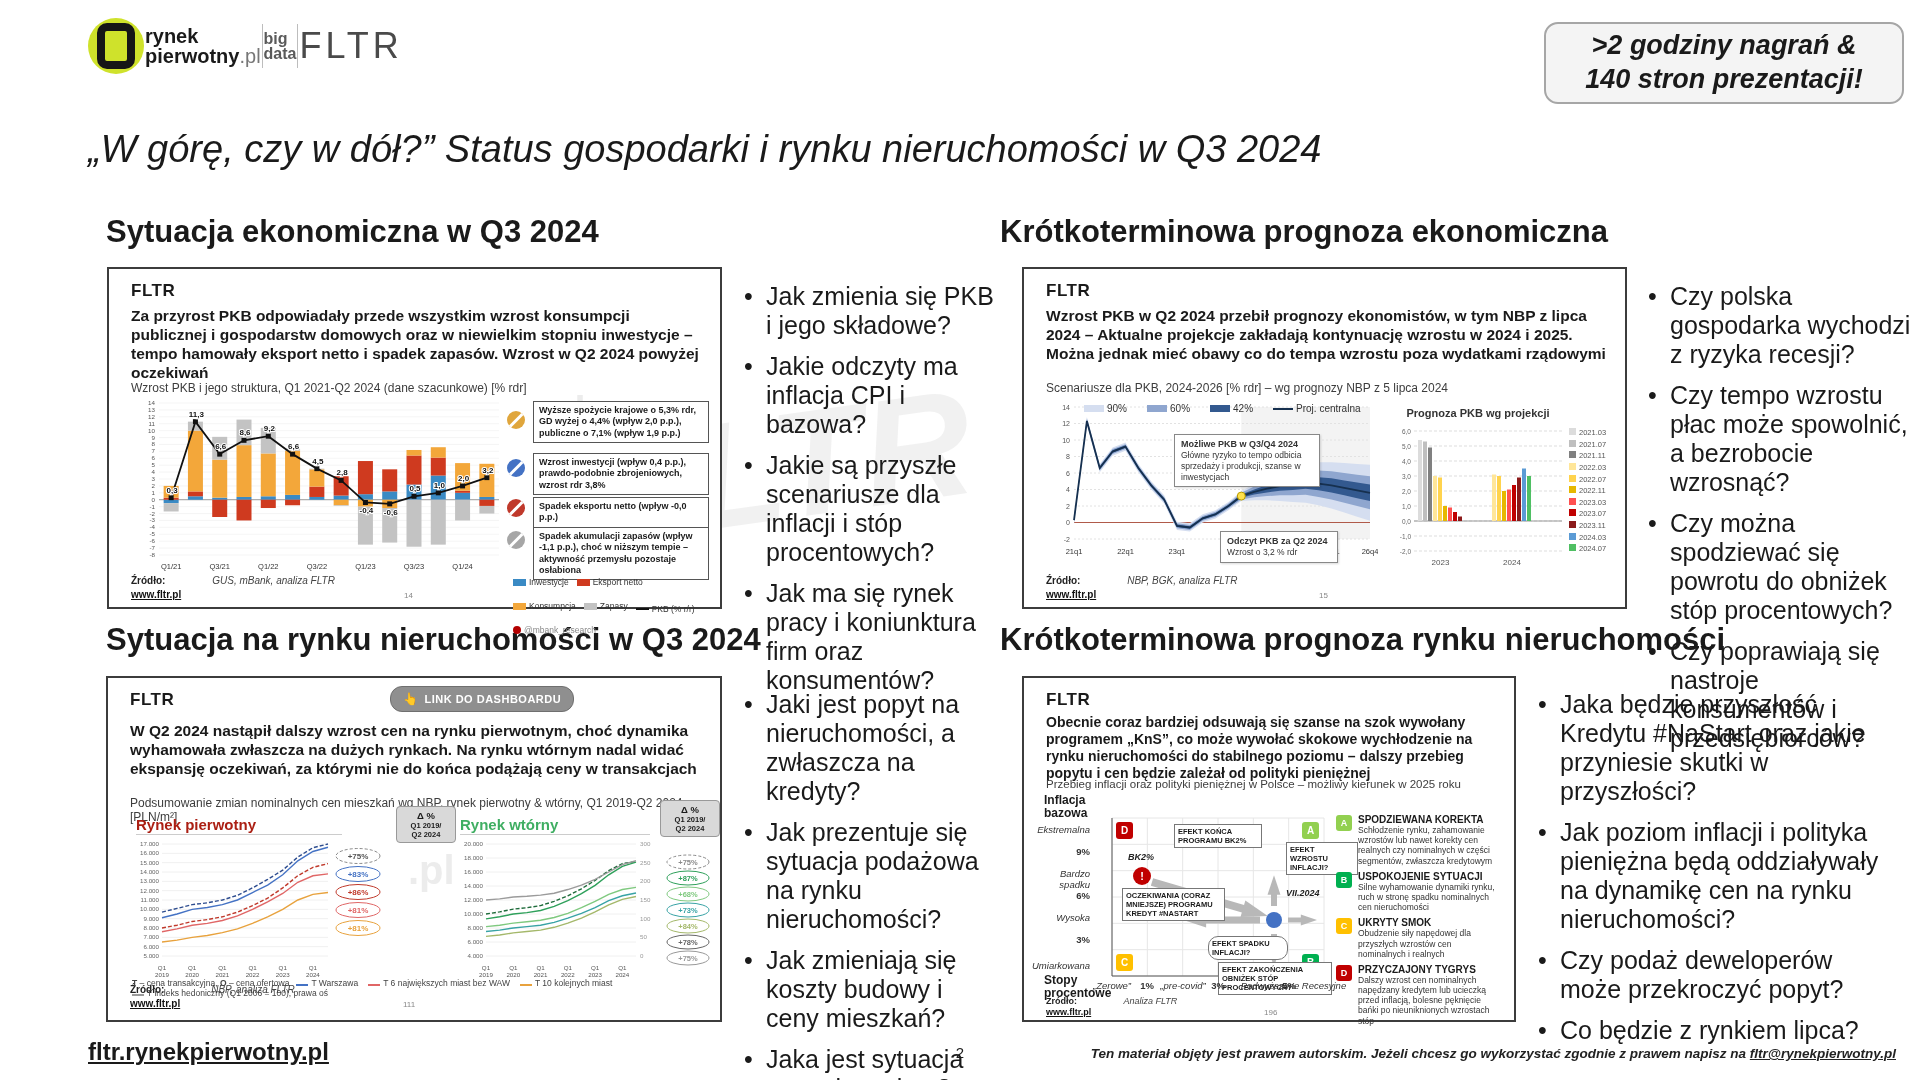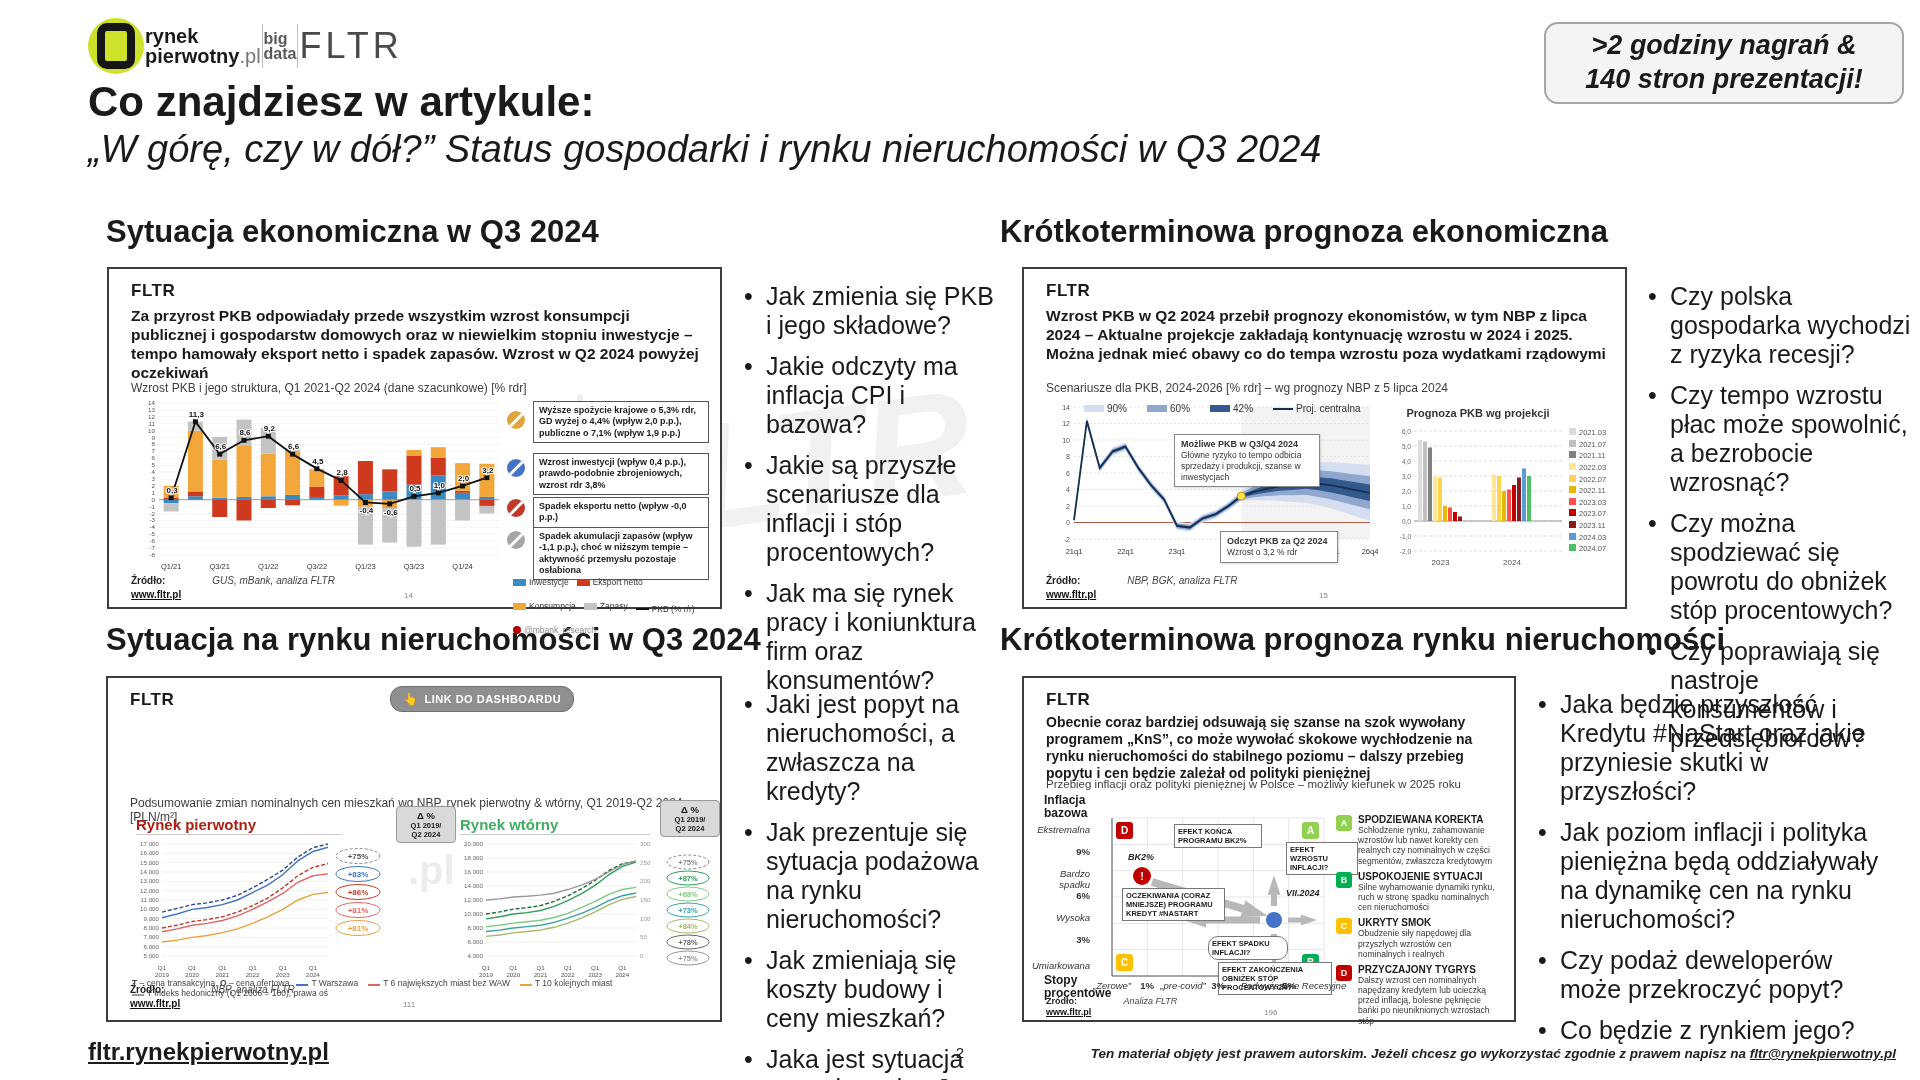--- a/index.html
+++ b/index.html
@@ -85,21 +85,20 @@
         <div>data</div>
     </div>
     <div class="logo-div"></div>
     <div class="logo-fltr">FLTR</div>
   </div>
   <div class="abs badge">
     <div>&gt;2 godziny nagrań &amp;</div>
     <div>140 stron prezentacji!</div>
   </div>
 
-  <div class="abs title1">Co znajdziesz w artykule:</div>
   <div class="abs title2">„W górę, czy w dół?” Status gospodarki i rynku nieruchomości w Q3 2024</div>
 
   <div class="abs watermark" style="left:600px;top:380px;">FLTR</div>
 
   <div class="abs sec-heading" style="left:106px;top:214px;">Sytuacja ekonomiczna w Q3 2024</div>
   <div class="abs sec-heading" style="left:1000px;top:214px;">Krótkoterminowa prognoza ekonomiczna</div>
   <div class="abs sec-heading" style="left:106px;top:622px;">Sytuacja na rynku nieruchomości w Q3 2024</div>
   <div class="abs sec-heading" style="left:1000px;top:622px;">Krótkoterminowa prognoza rynku nieruchomości</div>
 
   <div id="card1" class="abs card" style="left:107px;top:267px;width:611px;height:338px;">
@@ -393,20 +392,21 @@
         <div><span style="display:inline-block;width:7px;height:7px;background:#ff5050;margin-right:3px;"></span>2023.03</div>
         <div><span style="display:inline-block;width:7px;height:7px;background:#c00000;margin-right:3px;"></span>2023.07</div>
         <div><span style="display:inline-block;width:7px;height:7px;background:#8b1a1a;margin-right:3px;"></span>2023.11</div>
         <div><span style="display:inline-block;width:7px;height:7px;background:#5b9bd5;margin-right:3px;"></span>2024.03</div>
         <div><span style="display:inline-block;width:7px;height:7px;background:#4fbf63;margin-right:3px;"></span>2024.07</div>
       </div>
       <div style="position: absolute; left: 300px; top: 228px; font-size: 9px; font-weight: 800; font-style: italic; color: rgb(34, 34, 34);"></div>
     </div>
   <div id="card3" class="abs card" style="left:106px;top:676px;width:612px;height:342px;">
       <div class="brand">FLTR</div>
+      <div class="headline" style="top: 44px; width: 568px;">W Q2 2024 nastąpił dalszy wzrost cen na rynku pierwotnym, choć dynamika wyhamowała zwłaszcza na dużych rynkach. Na rynku wtórnym nadal widać ekspansję oczekiwań, za którymi nie do końca podążają ceny w transakcjach</div>
       <div class="subtitle" style="top: 118px;">Podsumowanie zmian nominalnych cen mieszkań wg NBP, rynek pierwotny &amp; wtórny, Q1 2019-Q2 2024 [PLN/m²]</div>
       <div class="source" style="top: 306px;"><b>Źródło:</b> <i>NBP, analiza FLTR</i></div>
       <div class="fltr-link" style="top: 320px;">www.fltr.pl</div>
       <div class="pageno" style="left: 295px; top: 322px;">111</div>
       <div class="pill" style="left: 282px; top: 8px;"><span class="hand">👆</span>LINK DO DASHBOARDU</div>
       <div class="wm-small" style="position: absolute; left: 300px; top: 170px;">.pl</div>
       <div class="ctitle" style="left: 28px; top: 138px; color: rgb(171, 31, 19);">Rynek pierwotny</div>
       <div class="ctitle-rule" style="left: 28px; top: 156px; width: 206px;"></div>
       <svg width="260" height="146" viewBox="0 0 260 146" style="position:absolute;left:24px;top:160px;">
         <line x1="30" y1="6" x2="196" y2="6" stroke="#f0f0f0"></line>
@@ -679,21 +679,21 @@
       <div class="bi">
         <span class="dot">•</span>
         <span>Jak poziom inflacji i polityka pieniężna będą oddziaływały na dynamikę cen na rynku nieruchomości?</span>
       </div>
       <div class="bi">
         <span class="dot">•</span>
         <span>Czy podaż deweloperów może przekroczyć popyt?</span>
       </div>
       <div class="bi">
         <span class="dot">•</span>
-        <span>Co będzie z rynkiem jego?</span>
+        <span>Co będzie z rynkiem lipca?</span>
       </div>
     </div>
 
   <div class="abs footer-site">fltr.rynekpierwotny.pl</div>
   <div class="abs footer-page">2</div>
   <div class="abs footer-note">
     <span>Ten materiał objęty jest prawem autorskim. Jeżeli chcesz go wykorzystać zgodnie z prawem napisz na </span><span class="email">fltr@rynekpierwotny.pl</span>
   </div>
 </div>
 

